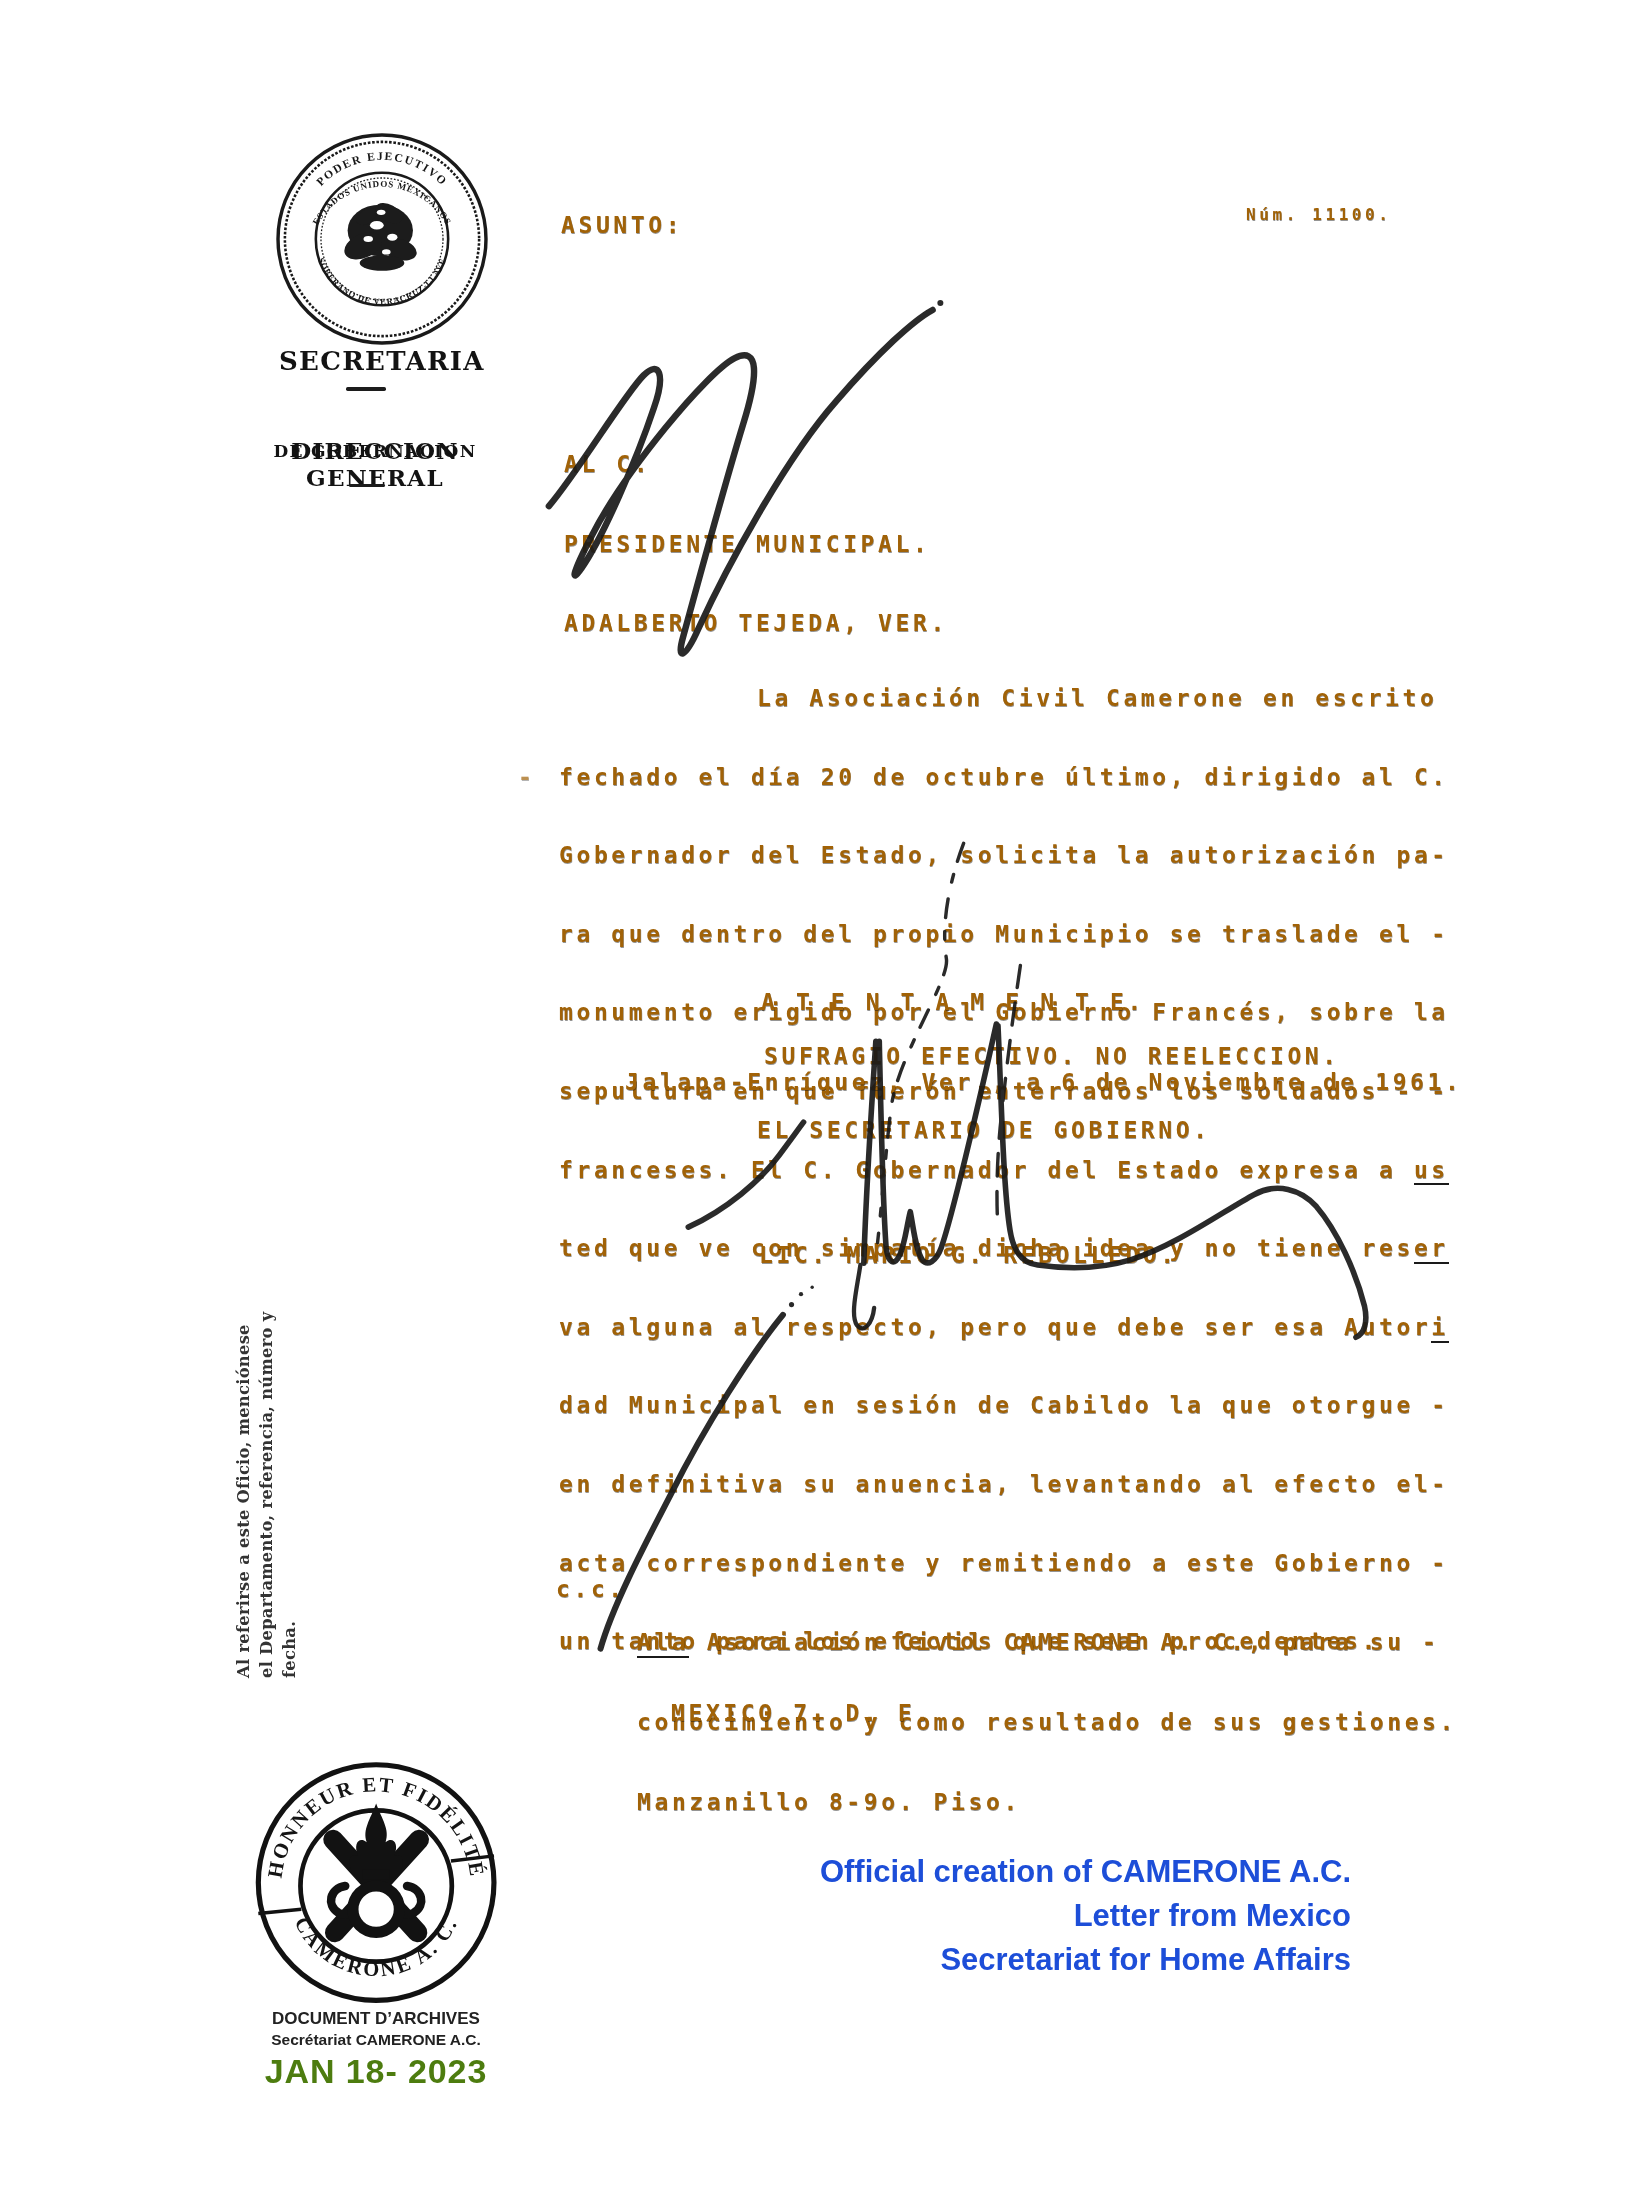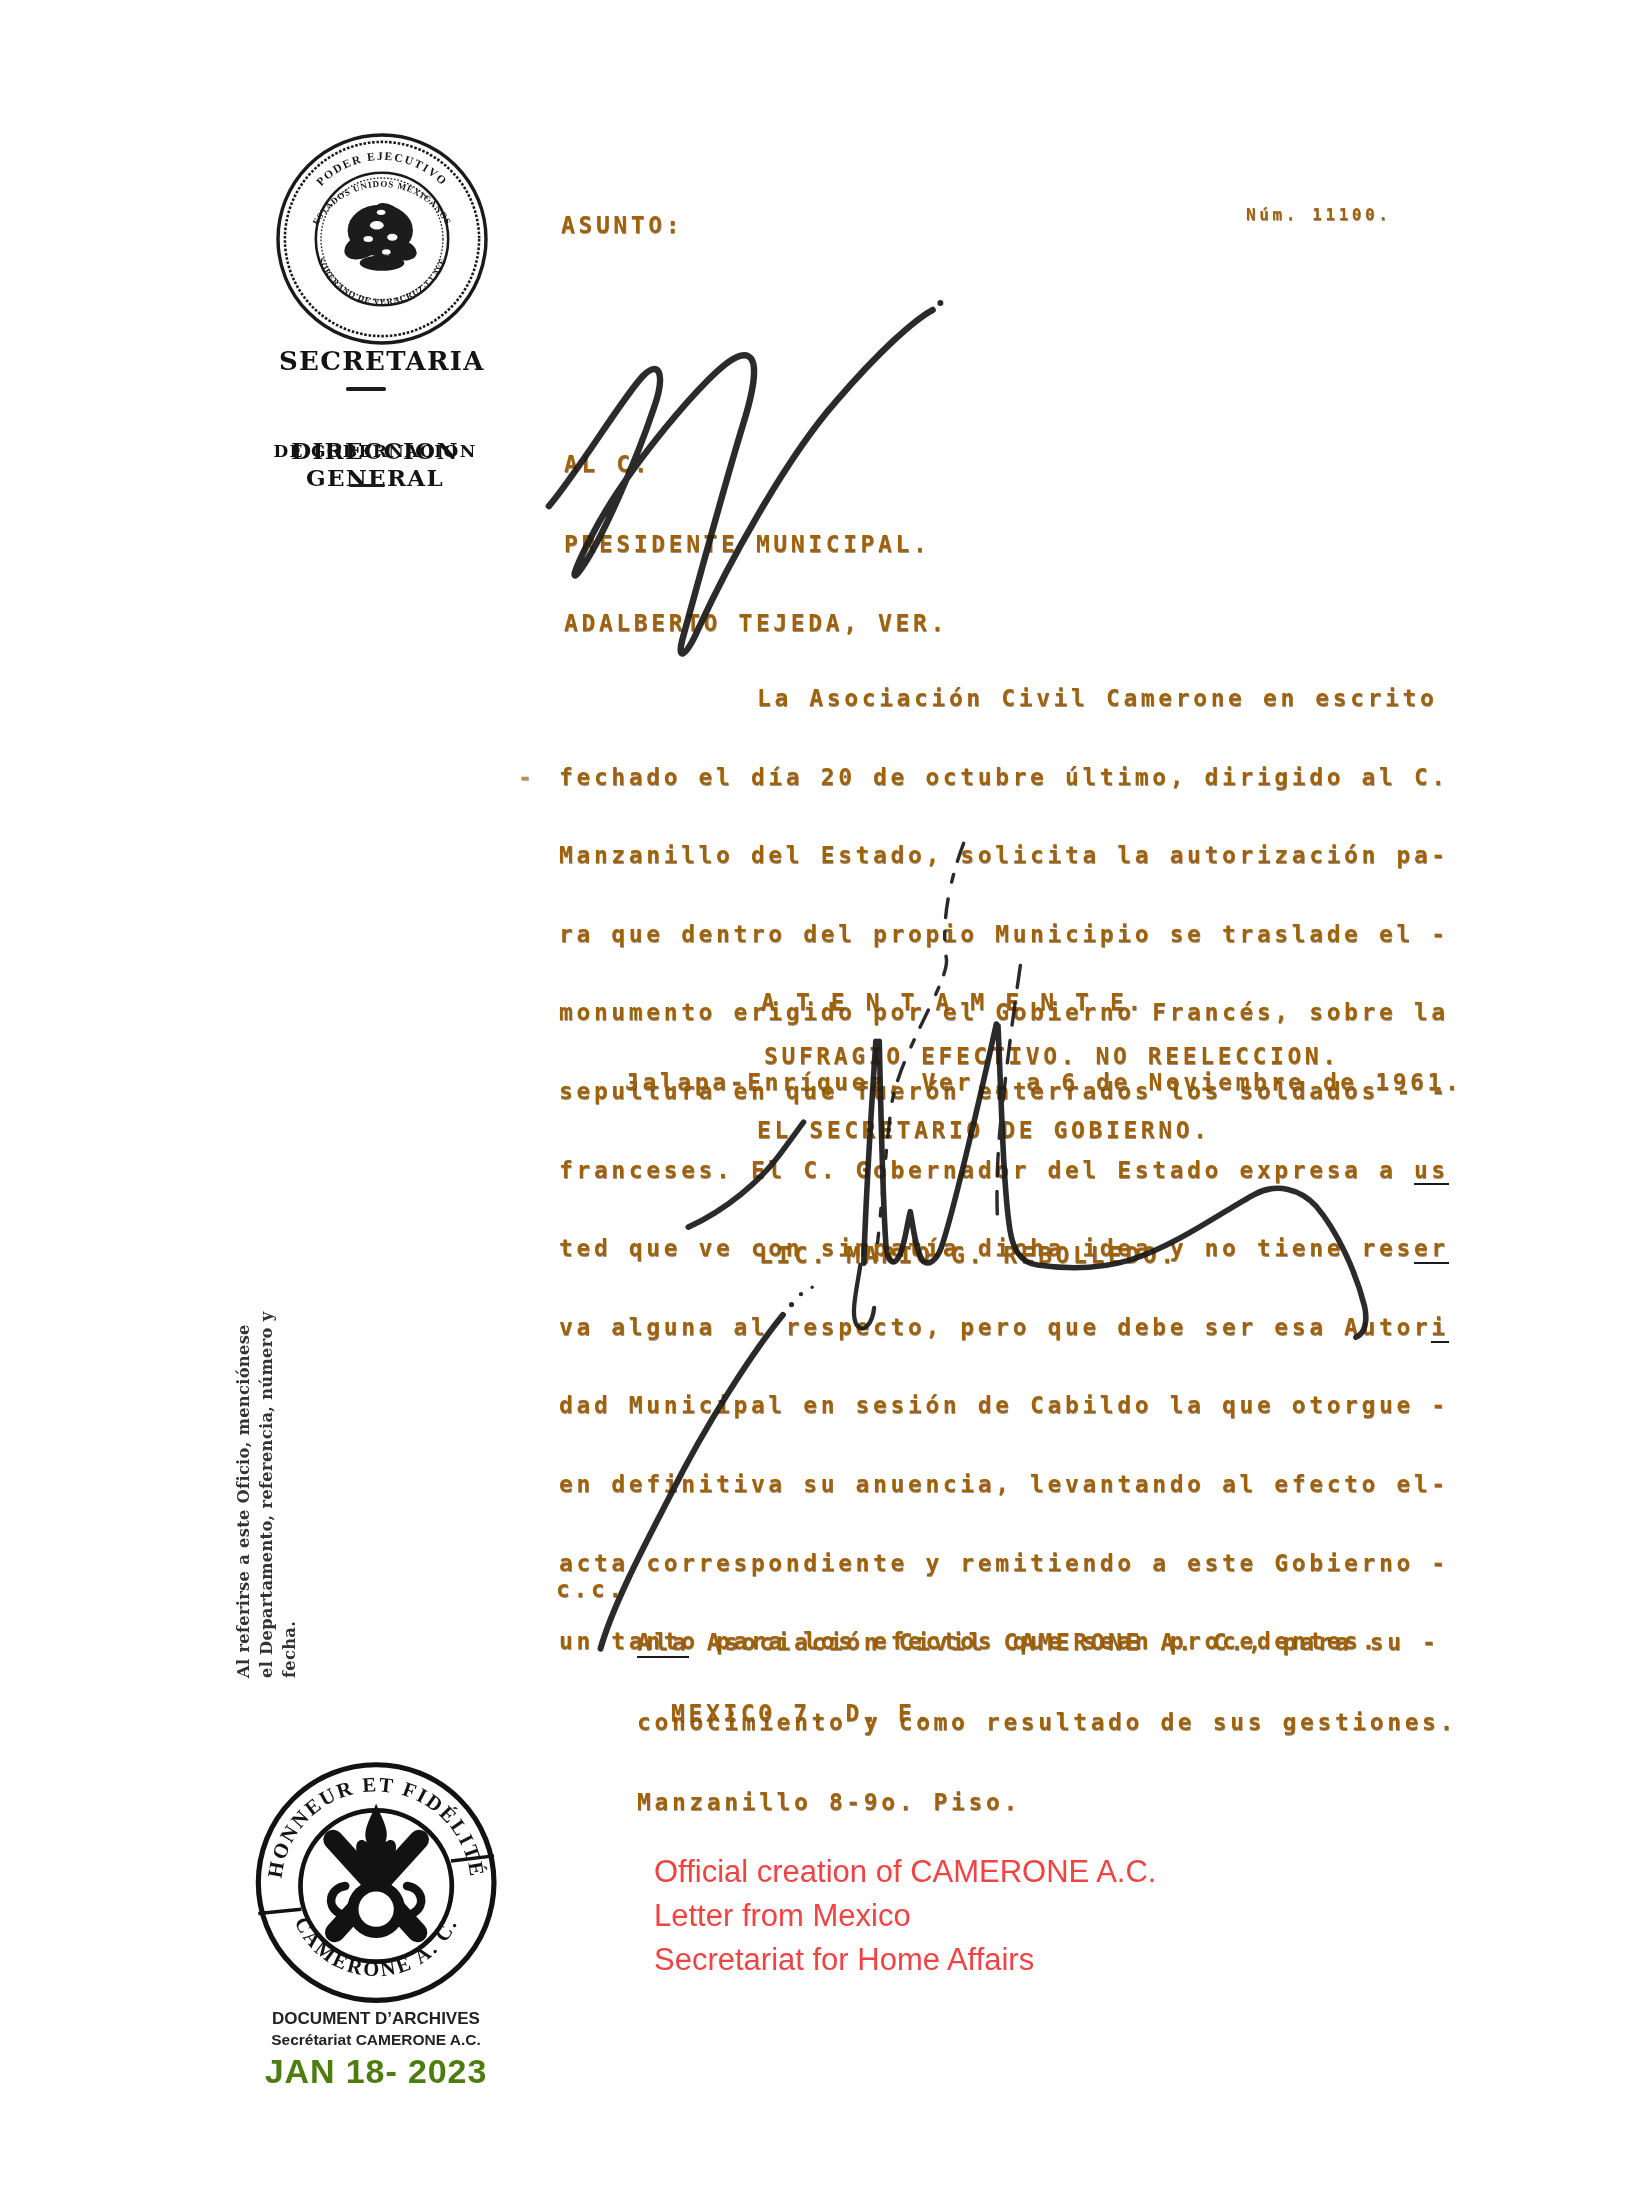--- a/index.html
+++ b/index.html
@@ -14,23 +14,23 @@
   
   .serifhead{position:absolute;font-family:"DejaVu Serif",serif;font-weight:700;
              color:#131313;text-align:center;letter-spacing:1.3px;}
   .hr-dash{position:absolute;background:#1c1c1c;border-radius:1.7px;}
   
   .note-vertical{position:absolute;left:232px;top:1678px;transform:rotate(-90deg);
                  transform-origin:0 0;font-family:"DejaVu Serif",serif;font-weight:700;
                  font-size:16.3px;line-height:23px;letter-spacing:0.3px;color:#333;
                  white-space:nowrap;}
   
-  .caption{position:absolute;left:654px;top:1850px;width:697px;text-align:left;
+  .caption{position:absolute;left:654px;top:1850px;width:697px;text-align:right;
            font-family:"Liberation Sans",sans-serif;font-size:31px;line-height:44px;
-           color:#ef4444;}
+           color:#1d4ed8;font-weight:bold;}
   
   .stamp-caption{position:absolute;left:221px;top:2008px;width:310px;text-align:center;
                  font-family:"Liberation Sans",sans-serif;color:#222;}
   .stamp-caption .l1{font-size:17px;font-weight:700;line-height:22.4px;}
   .stamp-caption .l2{font-size:15.5px;font-weight:700;line-height:20.6px;}
   .stamp-caption .l3{font-size:34px;font-weight:700;line-height:41px;color:#4d7c0f;
                      letter-spacing:0.9px;font-family:"Liberation Sans",sans-serif;}
   .ink-overlay{position:absolute;left:0;top:0;pointer-events:none;}
   svg text{font-family:"Liberation Serif",serif;}
 </style>
@@ -85,21 +85,21 @@
   <div class="tw" style="left:564px;top:399px;">
     <div class="ln" style="height:27.5px;line-height:27.5px;">AL C.</div>
     <div class="ln" style="height:27.5px;line-height:27.5px;">PRESIDENTE MUNICIPAL.</div>
     <div class="ln" style="height:27.5px;line-height:27.5px;">ADALBERTO TEJEDA, VER.</div>
   </div>
 
   <div class="tw" style="left:518px;top:764px;opacity:.7;">-</div>
   <div class="tw" style="left:559px;top:633px;">
     <div class="ln"><span style="padding-left:198px;">La Asociación Civil Camerone en escrito</span></div>
     <div class="ln"><span>fechado el día 20 de octubre último, dirigido al C.</span></div>
-    <div class="ln"><span>Manzanillo del Estado, solicita la autorización pa-</span></div>
+    <div class="ln"><span>Gobernador del Estado, solicita la autorización pa-</span></div>
     <div class="ln"><span>ra que dentro del propio Municipio se traslade el -</span></div>
     <div class="ln"><span>monumento erigido por el Gobierno Francés, sobre la</span></div>
     <div class="ln"><span>sepultura en que fuerón enterrados los soldados - -</span></div>
     <div class="ln"><span>franceses. El C. Gobernador del Estado expresa a </span><span class="u-tail">us</span></div>
     <div class="ln"><span>ted que ve con simpatía dicha idea y no tiene res</span><span class="u-tail">er</span></div>
     <div class="ln"><span>va alguna al respecto, pero que debe ser esa Autor</span><span class="u-tail">i</span></div>
     <div class="ln"><span>dad Municipal en sesión de Cabildo la que otorgue -</span></div>
     <div class="ln"><span>en definitiva su anuencia, levantando al efecto el-</span></div>
     <div class="ln"><span>acta correspondiente y remitiendo a este Gobierno -</span></div>
     <div class="ln"><span>un tanto para los efectos que sean procedentes.</span></div>

